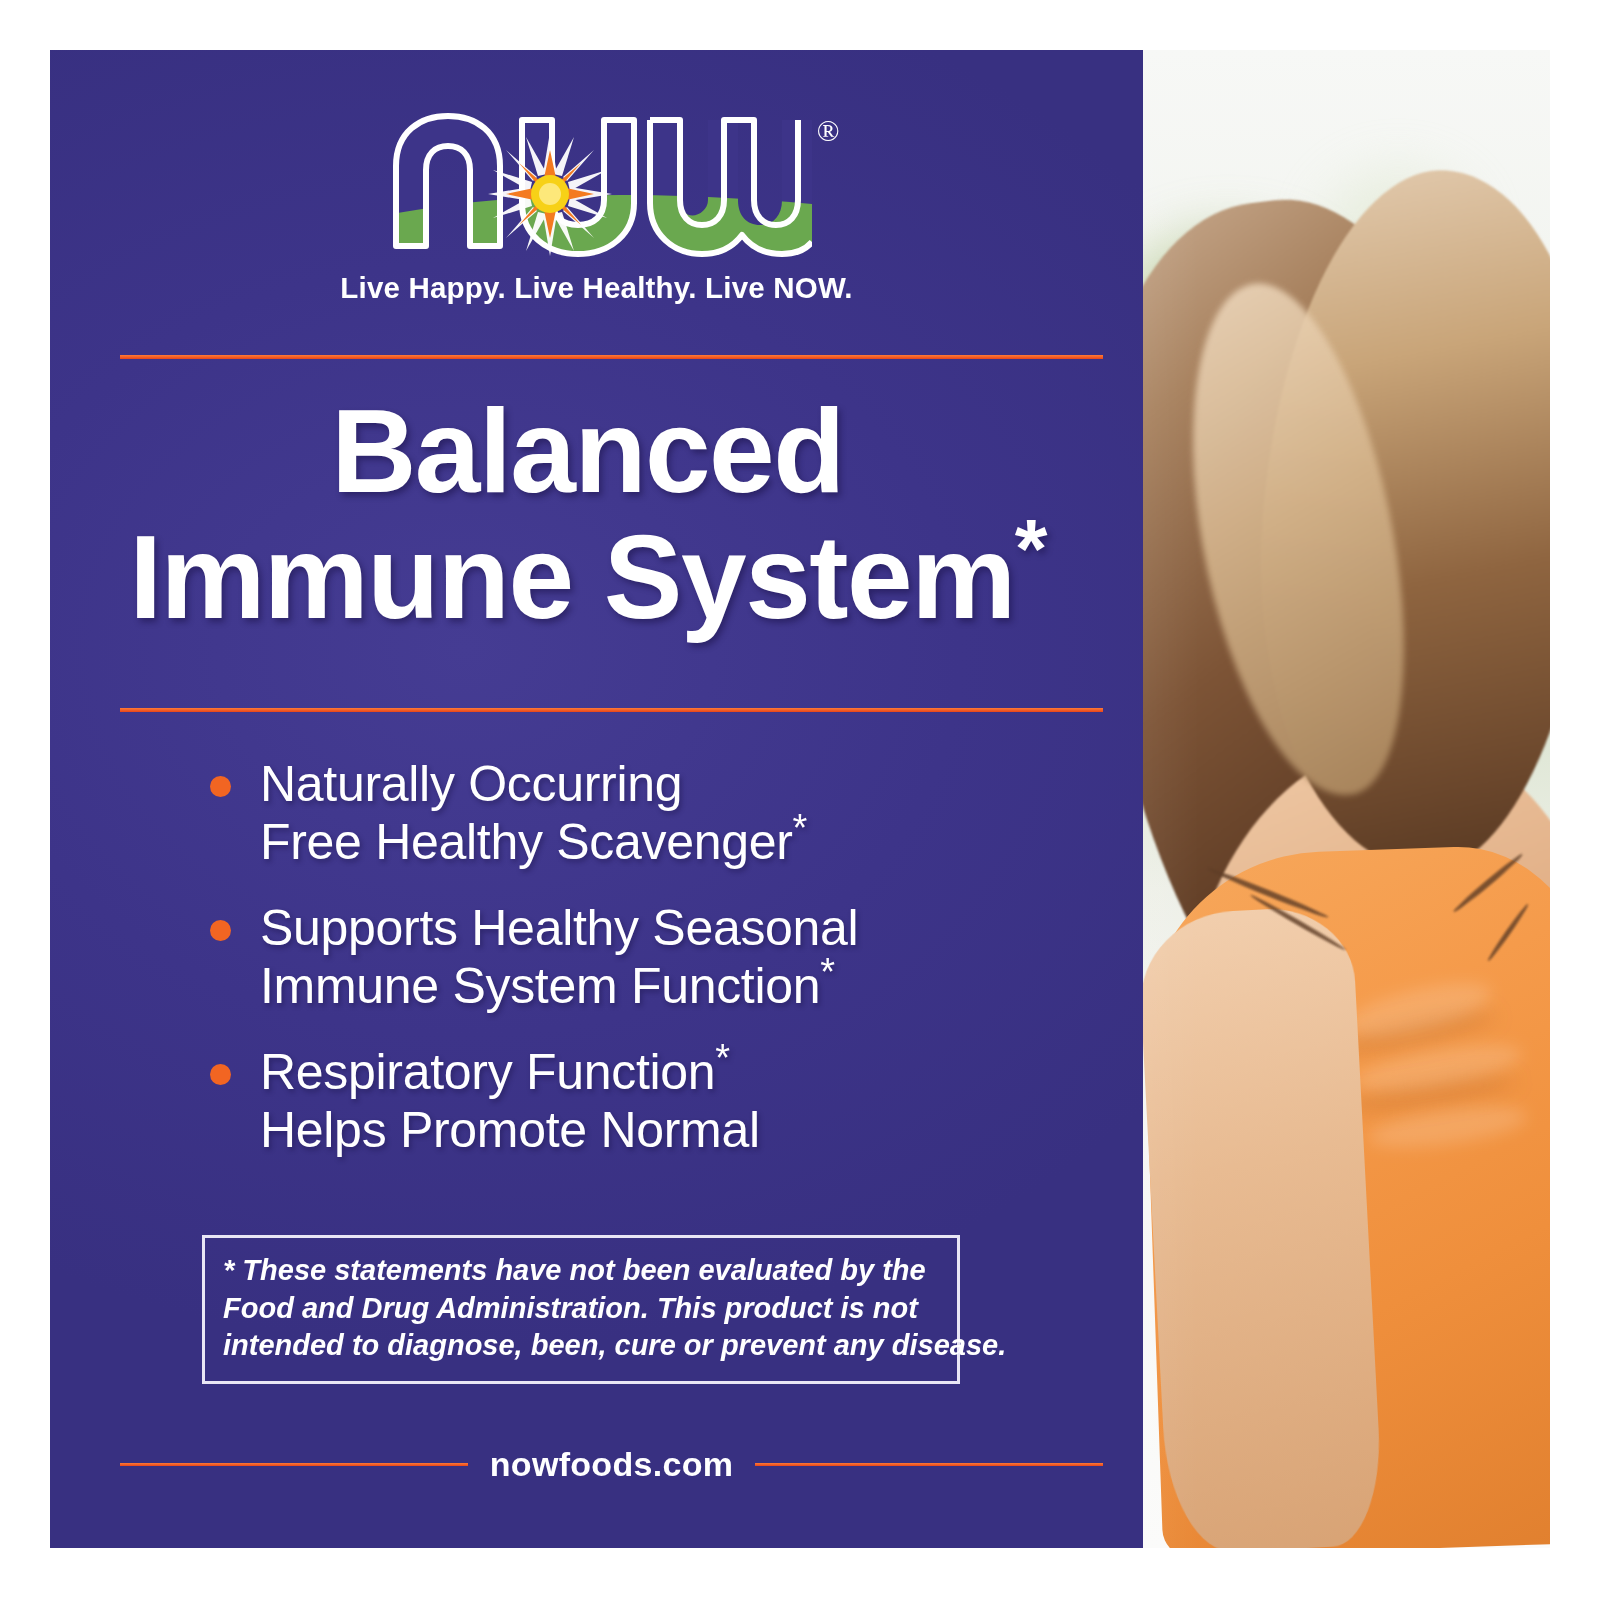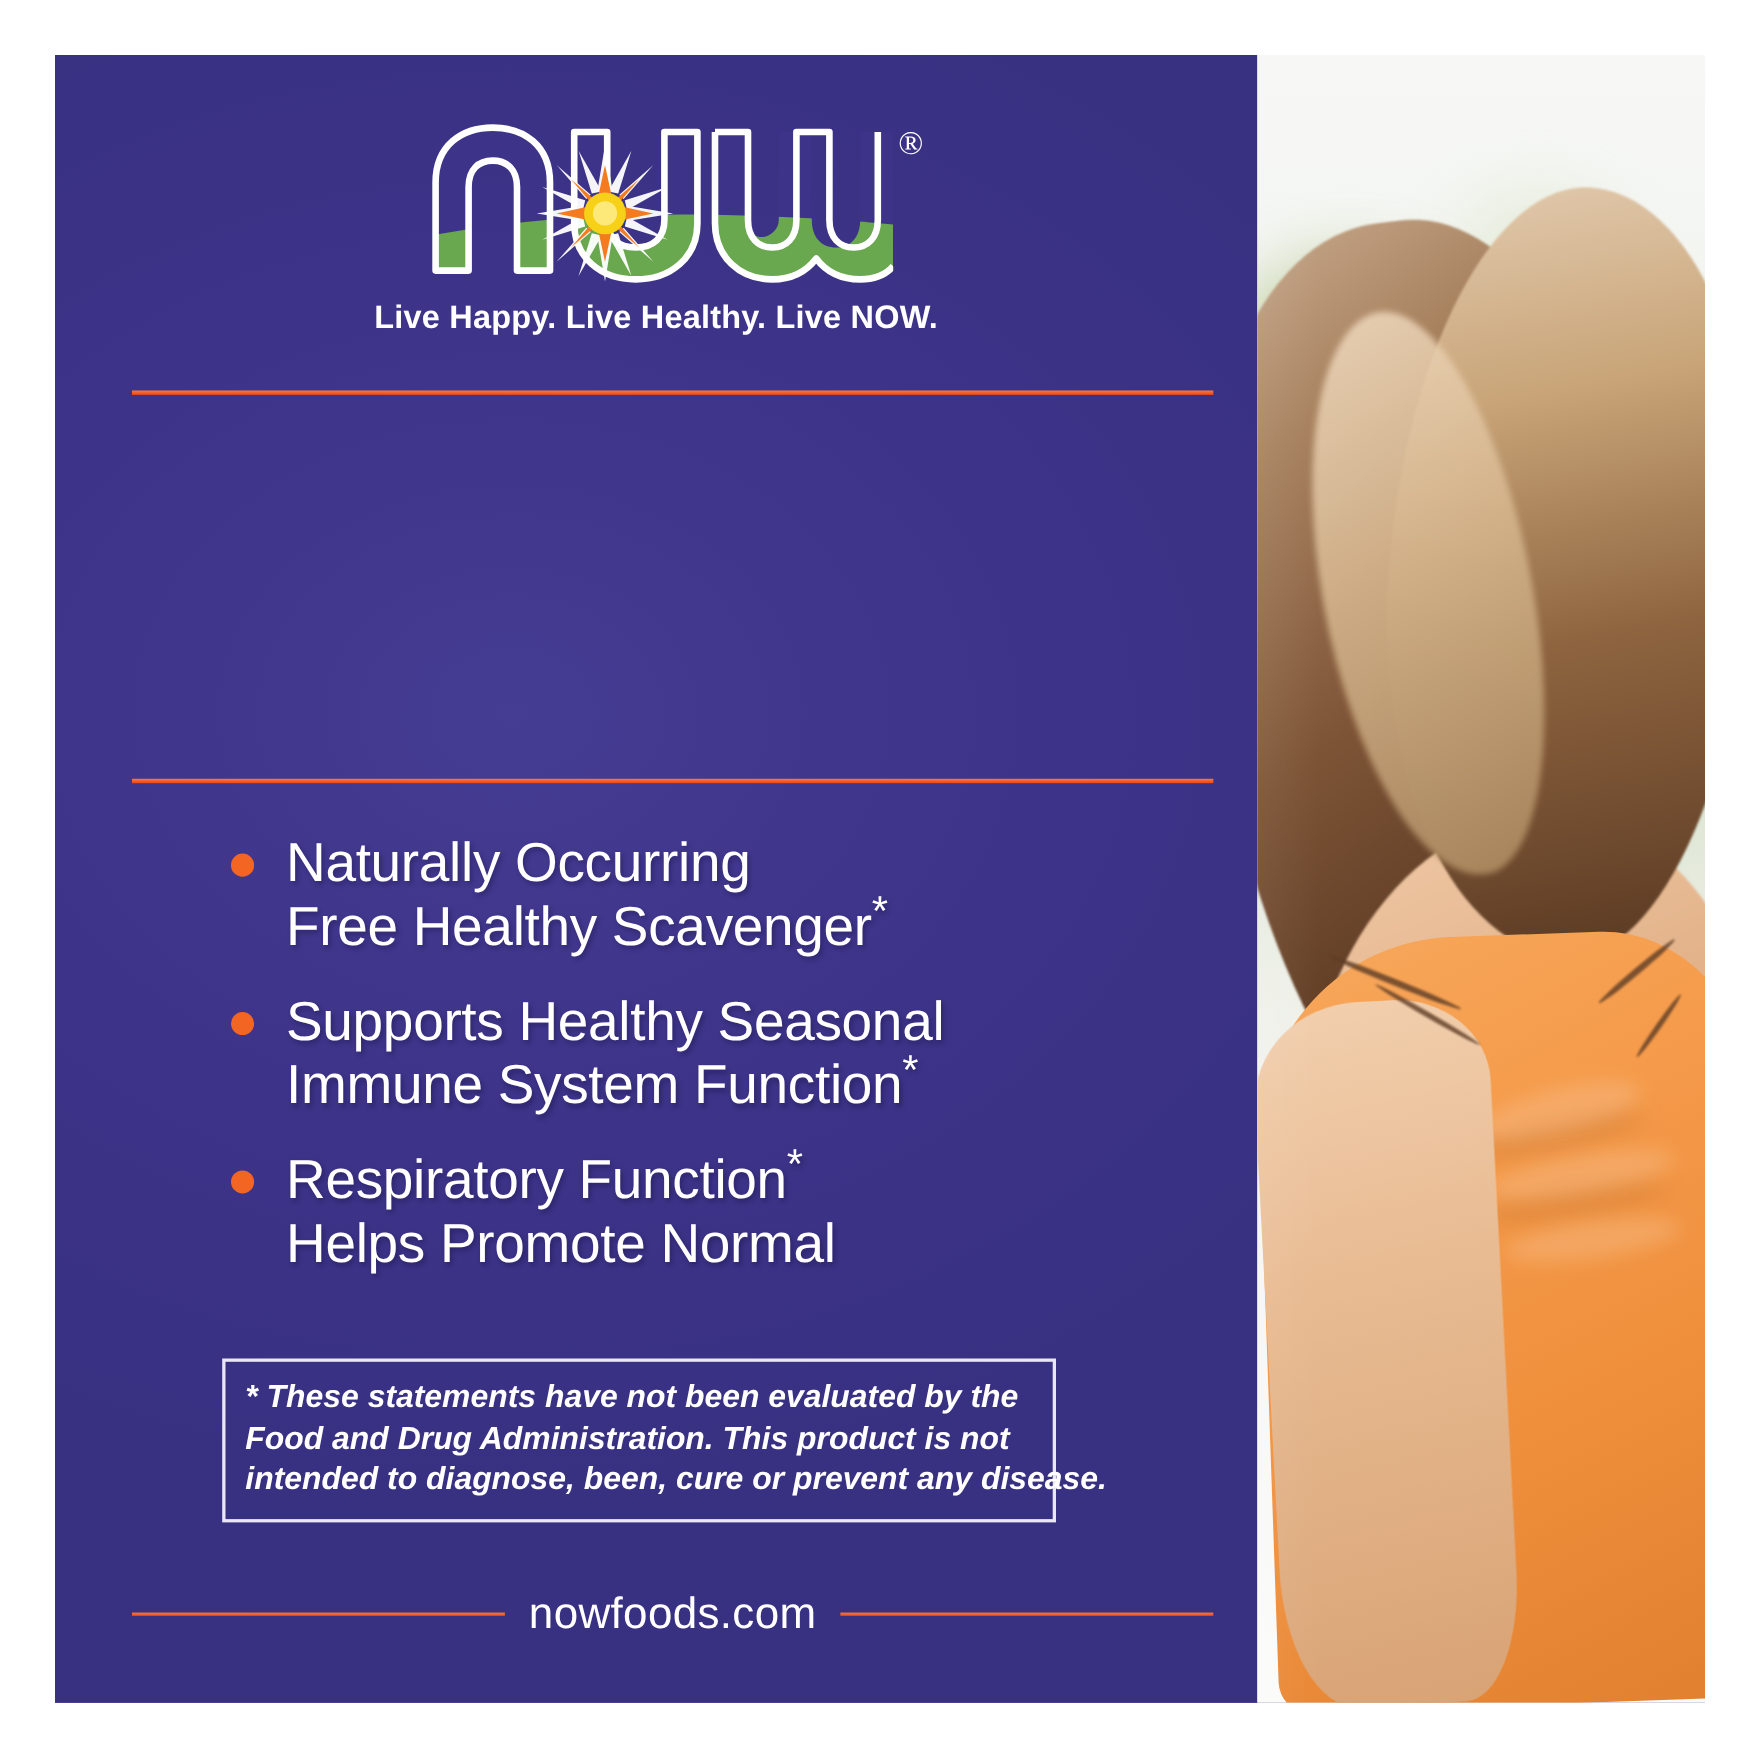--- a/index.html
+++ b/index.html
@@ -164,22 +164,22 @@
     gap: 22px;
   }
   .footer-line {
     flex: 1 1 auto;
     height: 3px;
     background: linear-gradient(to bottom, #ff7a35, #e8451a);
   }
   #footer-url {
     flex: 0 0 auto;
     color: #ffffff;
-    font-size: 40px;
-    font-weight: 400;
+    font-size: 34px;
+    font-weight: 700;
     letter-spacing: 0.3px;
   }
 
   
   #photo-panel {
     position: relative;
     flex: 1 1 auto;
     height: 100%;
     overflow: hidden;
     background: #f4f4f2;
@@ -443,20 +443,24 @@
             </g>
           </svg>
           <span id="logo-reg">®</span>
         </div>
         <div id="logo-tagline">Live Happy. Live Healthy. Live NOW.</div>
       </div>
 
       <div class="rule-orange" id="rule-top"></div>
       <div class="rule-orange" id="rule-bottom"></div>
 
+      <div id="headline">
+        <span class="ln">Balanced</span>
+        <span class="ln"><span>Immune System</span><span class="star">*</span></span>
+      </div>
 
       <div id="bullets">
 
         <div class="bullet">
           <span class="bullet-dot"></span>
           <span class="ln">Naturally Occurring</span>
           <span class="ln"><span>Free Healthy Scavenger</span><span class="star">*</span></span>
         </div>
 
         <div class="bullet">

